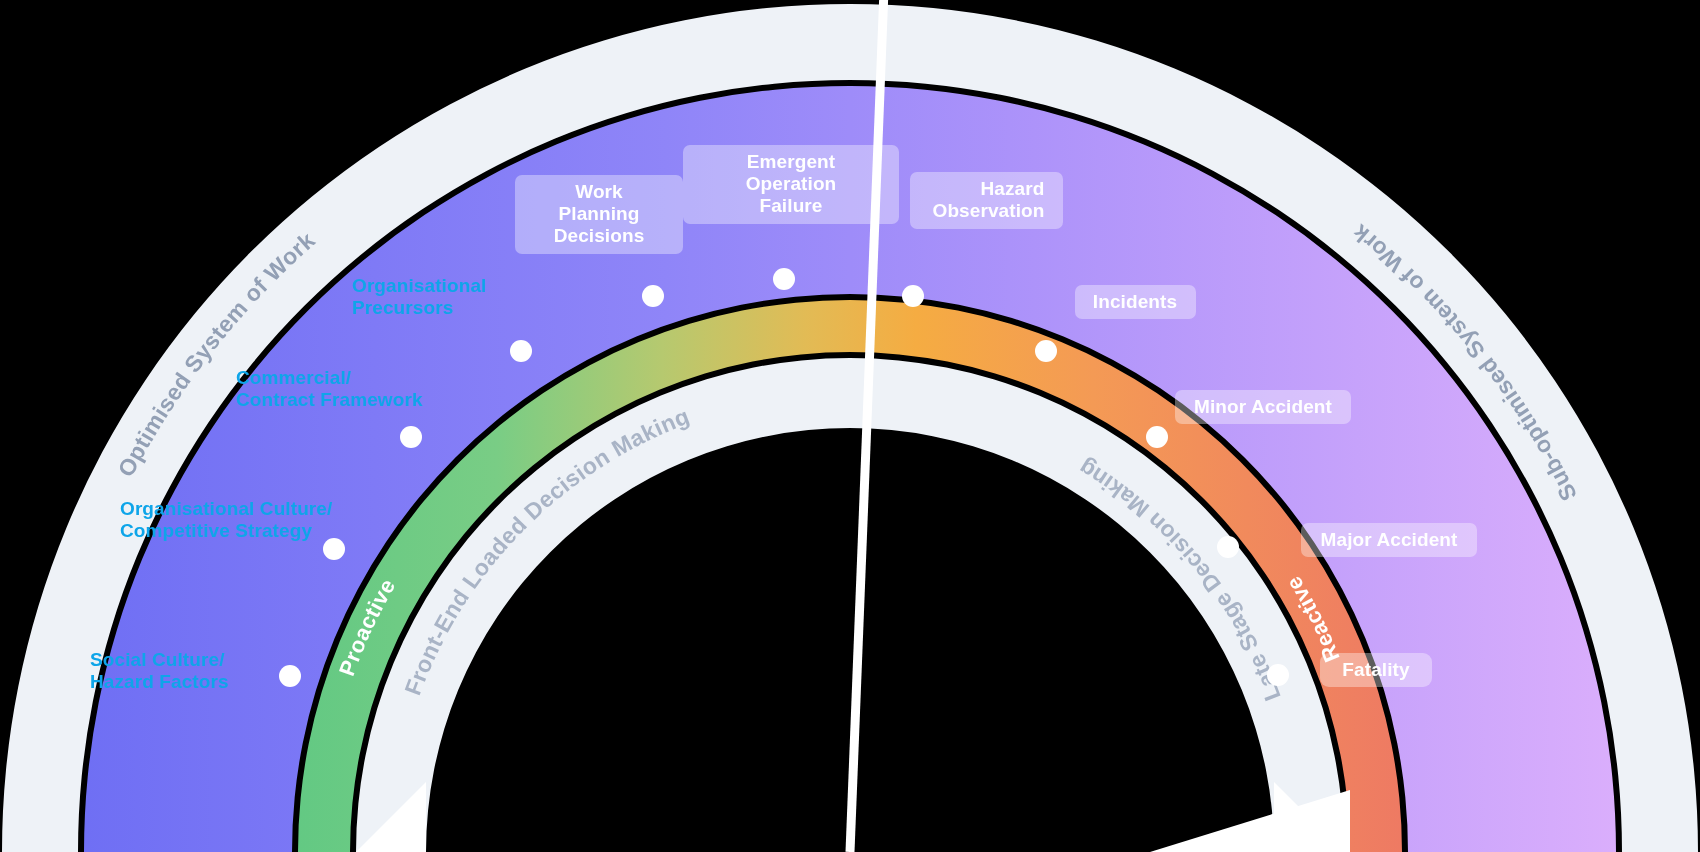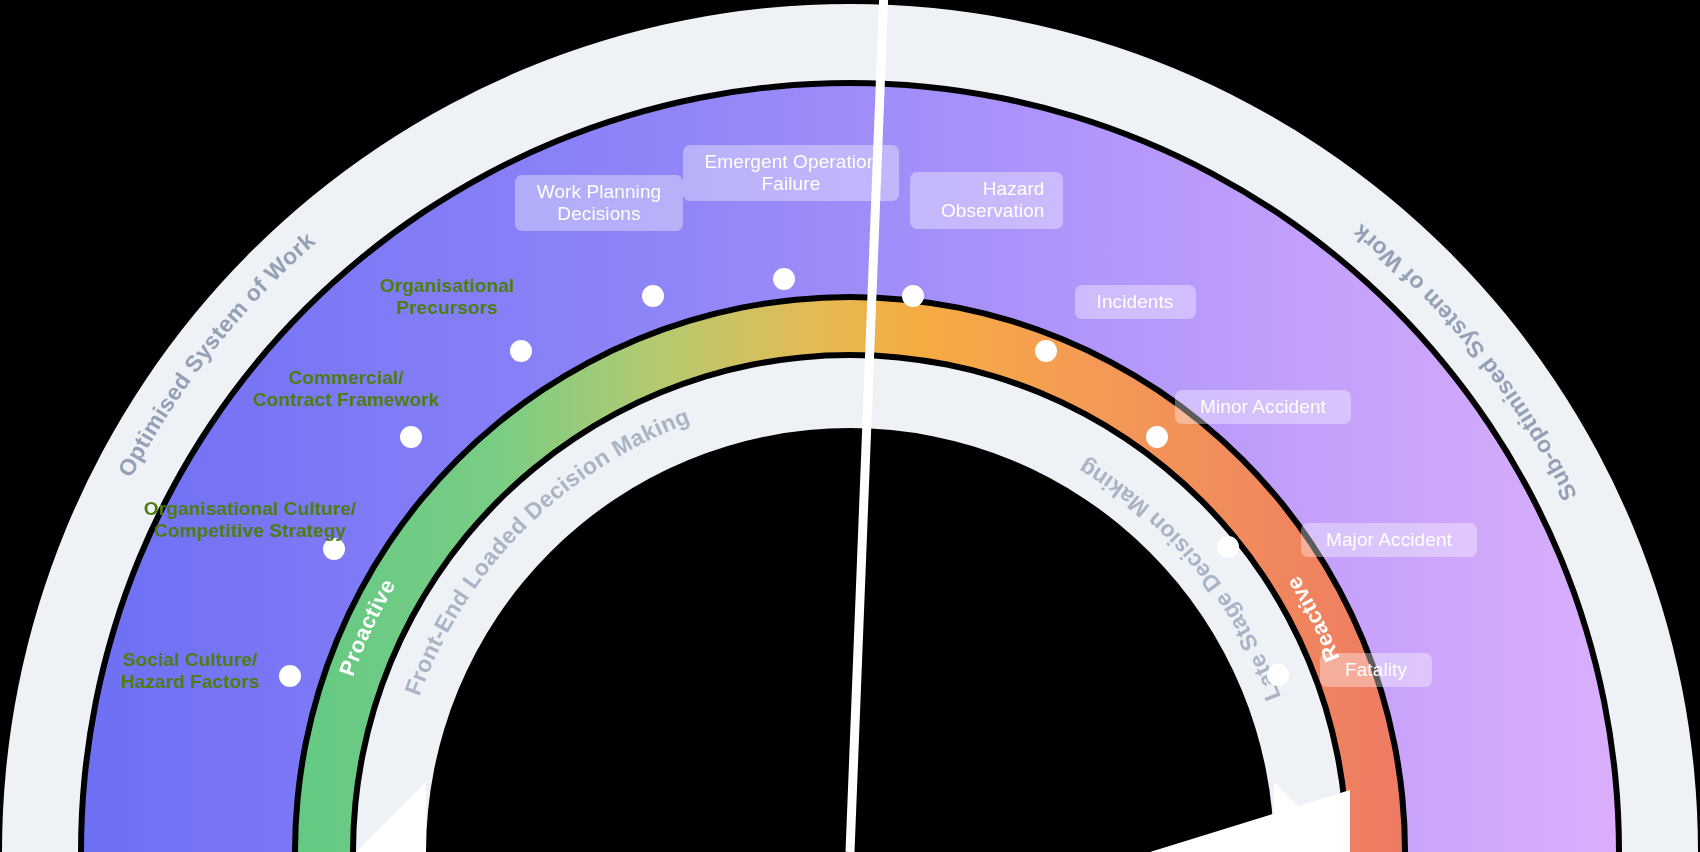--- a/index.html
+++ b/index.html
@@ -5,37 +5,36 @@
 <style>
   html,body{margin:0;padding:0;background:#000;}
   body{width:1700px;height:852px;overflow:hidden;
        font-family:"Liberation Sans","DejaVu Sans",sans-serif;}
   #stage{position:relative;width:1700px;height:852px;background:#000;}
   svg#wheel{position:absolute;left:0;top:0;width:1700px;height:852px;display:block;}
 
   .pill{
     position:absolute;
     color:#ffffff;
-    font-weight:400;
+    font-weight:700;
     font-size:19px;
     line-height:1.18;
     text-align:center;
     padding:6px 18px;
     border-radius:7px;
     background:rgba(255,255,255,0.36);
     white-space:pre-line;
     letter-spacing:.1px;
   }
   .plain{
     position:absolute;
-    color:#4d7c0f;
+    color:#0ea5e9;
     font-weight:700;
     font-size:19px;
     line-height:1.18;
-    text-align:center;
     white-space:pre-line;
     letter-spacing:.1px;
   }
   .curvelbl{ pointer-events:none; }
   .curve-text{
     font-family:"Liberation Sans","DejaVu Sans",sans-serif;
     font-weight:700;
     letter-spacing:.4px;
   }
   .outer-curve-text{ fill:#93a0b5; font-size:23px; }
@@ -145,16 +144,16 @@
 Precursors</div>
       <div class="pill" style="width: 132px; left: 515px; top: 174.5px; text-align: center;">Work Planning
 Decisions</div>
       <div class="pill" style="width: 180px; left: 683px; top: 144.5px;">Emergent Operation
 Failure</div>
       <div class="pill" style="width: 117px; left: 909.5px; top: 172px; text-align: right;">Hazard
 Observation</div>
       <div class="pill" style="width: 85px; left: 1074.5px; top: 285px;">Incidents</div>
       <div class="pill" style="width: 140px; left: 1175px; top: 390px;">Minor Accident</div>
       <div class="pill" style="width: 140px; left: 1253px; top: 523px; margin-left: 48px;">Major Accident</div>
-      <div class="pill" style="width: 76px; left: 1320px; top: 653px;">Fatality</div>
+      <div class="pill" style="width: 76px; left: 1320px; top: 653px; border-radius: 9px;">Fatality</div>
     </div>
 
 </div>
 
 </body></html>

